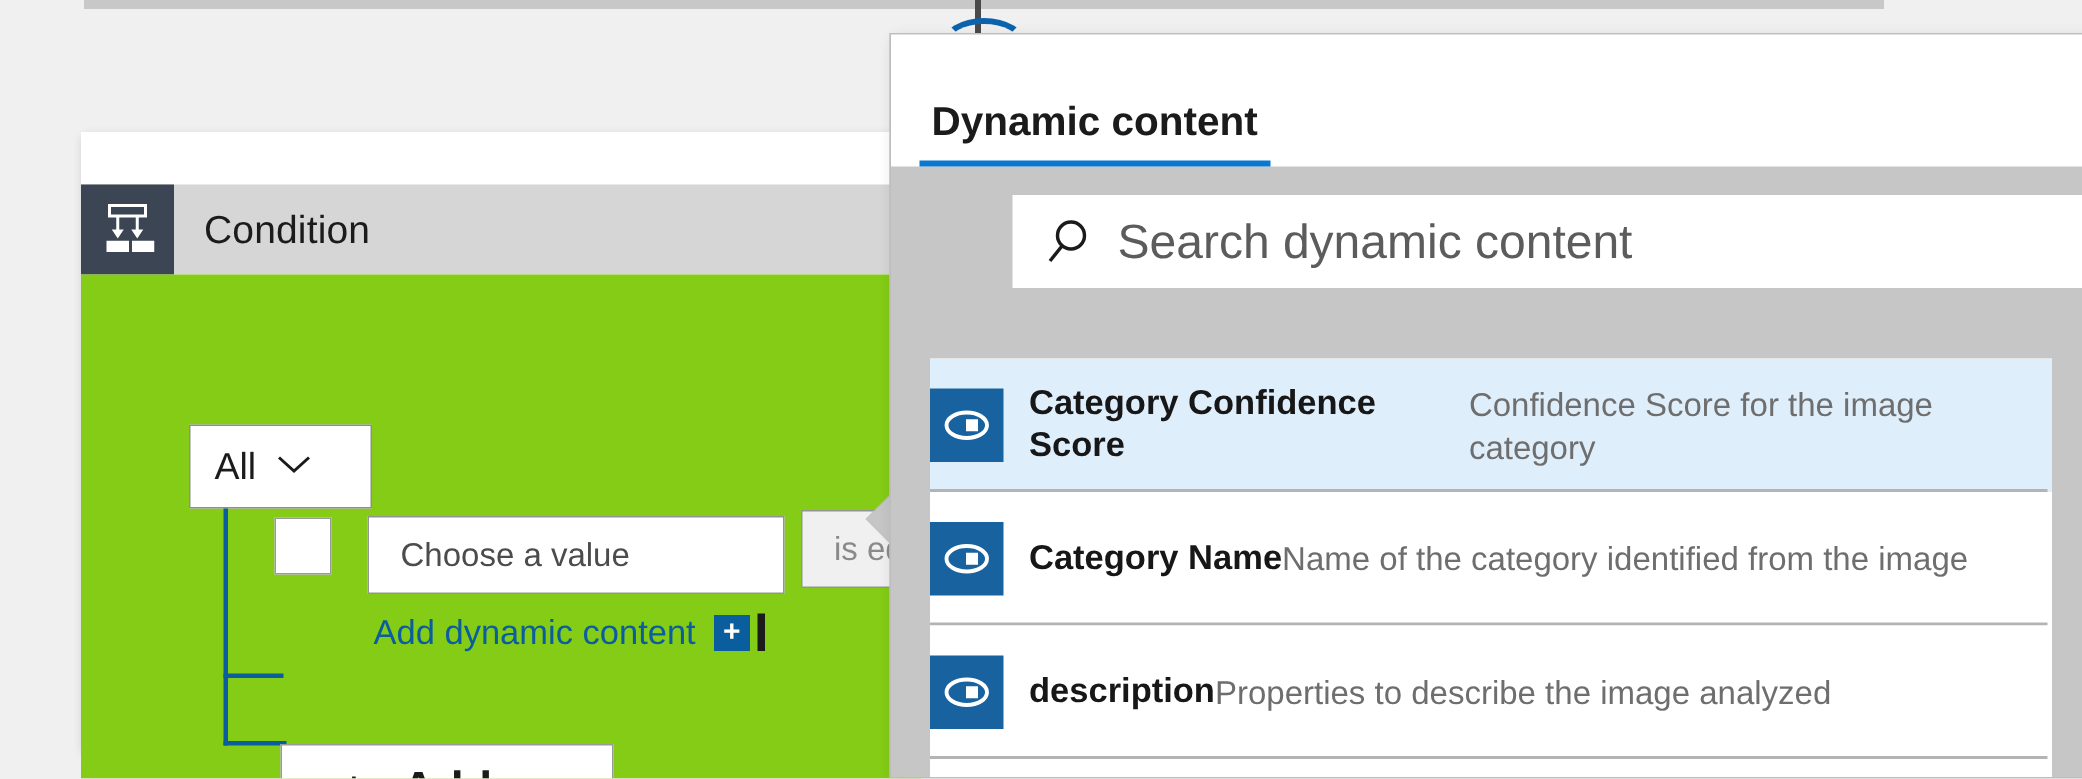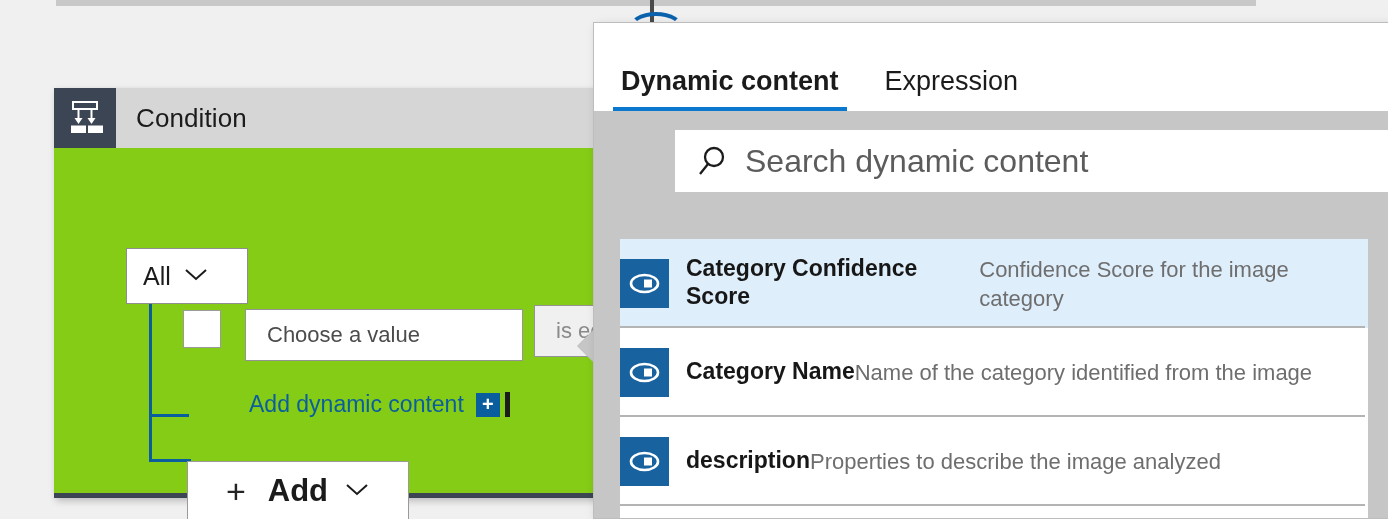--- a/index.html
+++ b/index.html
@@ -60,20 +60,21 @@
     border-bottom: 5px solid #3b4553;
     box-shadow: 2px 3px 7px rgba(0,0,0,0.22);
     box-sizing: border-box;
   }
   .condition-header {
     position: relative;
     height: 60px;
     background: #d6d6d6;
     display: flex;
     align-items: center;
+    margin-top: 35px;
   }
   .condition-icon-tile {
     width: 62px;
     height: 60px;
     background: #3b4553;
     display: flex;
     align-items: center;
     justify-content: center;
     flex: none;
   }
@@ -185,21 +186,21 @@
   .is-equal span {
     font-size: 22px;
     color: #8a8a8a;
     margin-left: 21px;
     white-space: nowrap;
   }
 
   .add-dynamic {
     position: absolute;
     left: 195px;
-    top: 243px;
+    top: 225px;
     display: flex;
     align-items: center;
   }
   .add-dynamic-label {
     font-size: 23px;
     color: #0b5e9e;
   }
   .plus-badge {
     margin-left: 12px;
     width: 24px;
@@ -478,21 +479,20 @@
 
     </div>
   </div>
 
   <div class="callout-arrow"></div>
 
   <div class="flyout">
 
     <div class="flyout-tabs">
       <div class="tab active">Dynamic content</div>
-      <div class="tab">Expression</div>
     </div>
 
     <div class="search-wrap">
       <div class="search-box">
         <span class="search-icon">
           <svg width="30" height="32" viewBox="0 0 30 32" aria-hidden="true">
             <circle cx="17" cy="12" r="9" fill="none" stroke="#1b1b1b" stroke-width="2.3"></circle>
             <line x1="11" y1="19" x2="3" y2="29" stroke="#1b1b1b" stroke-width="2.3"></line>
           </svg>
         </span>

